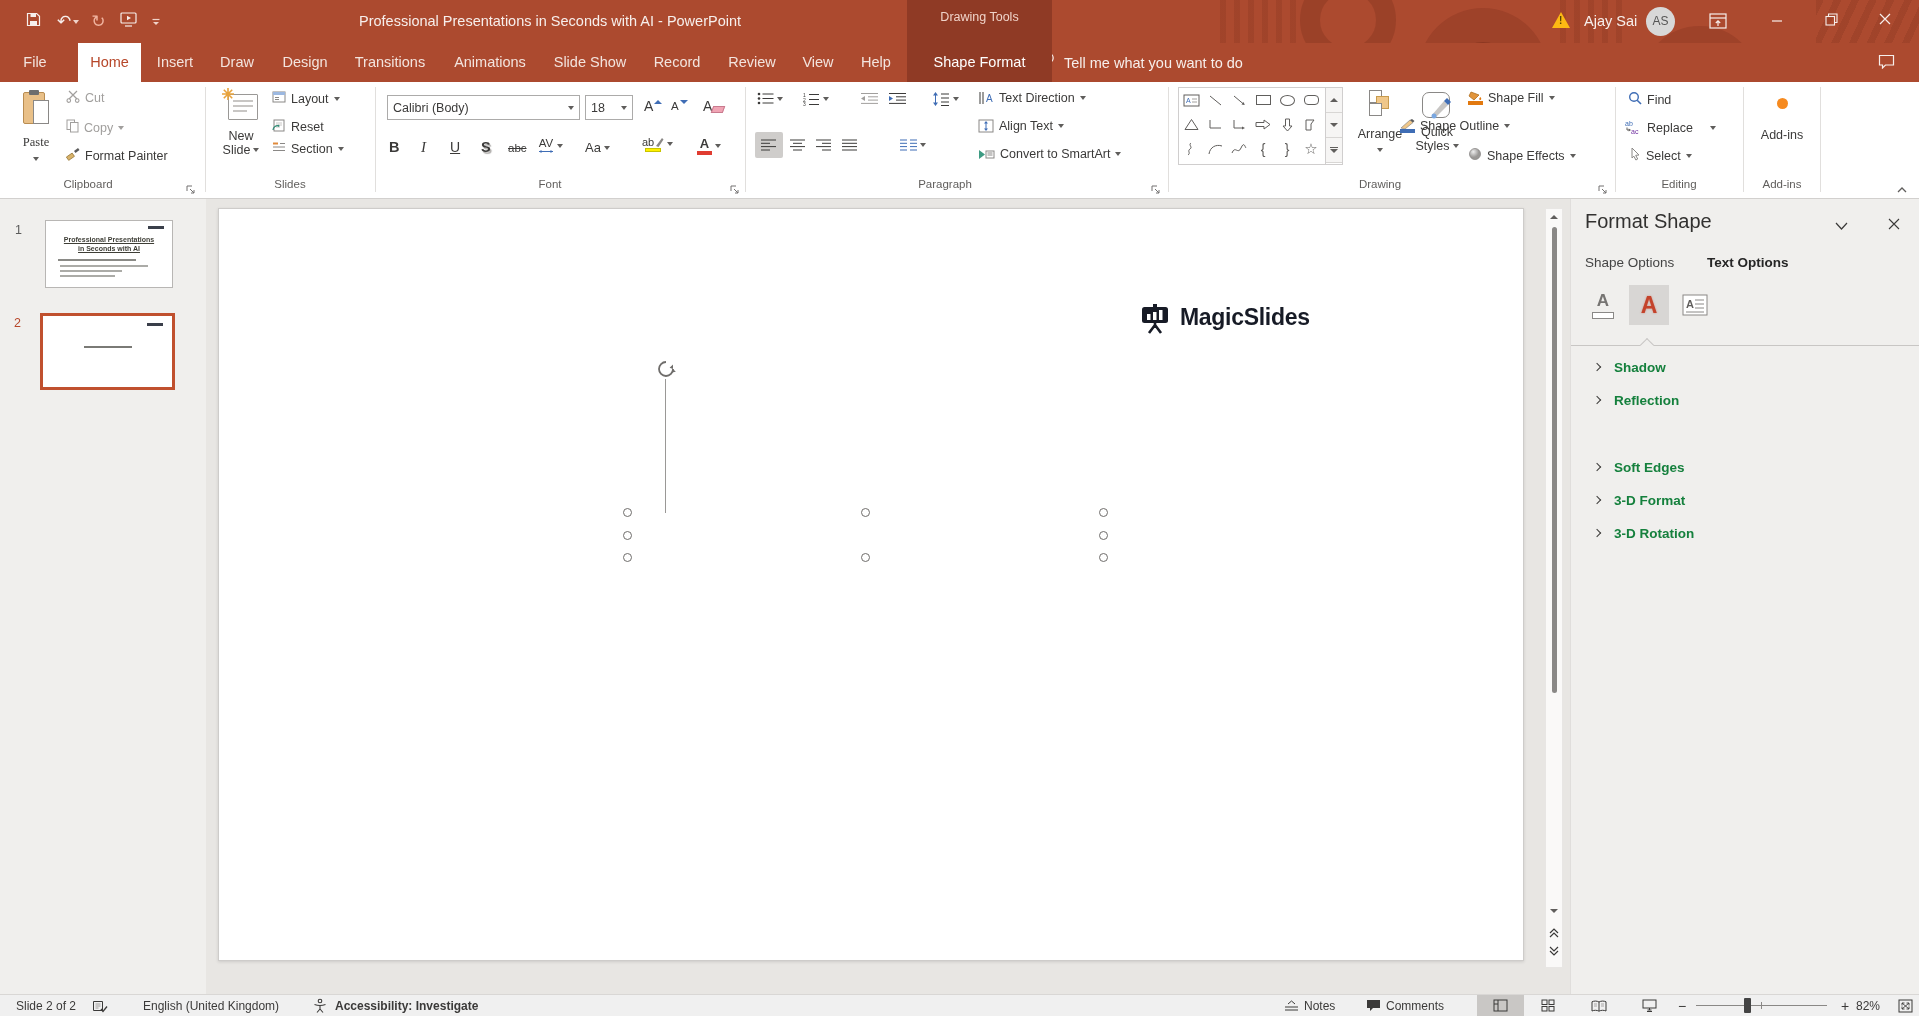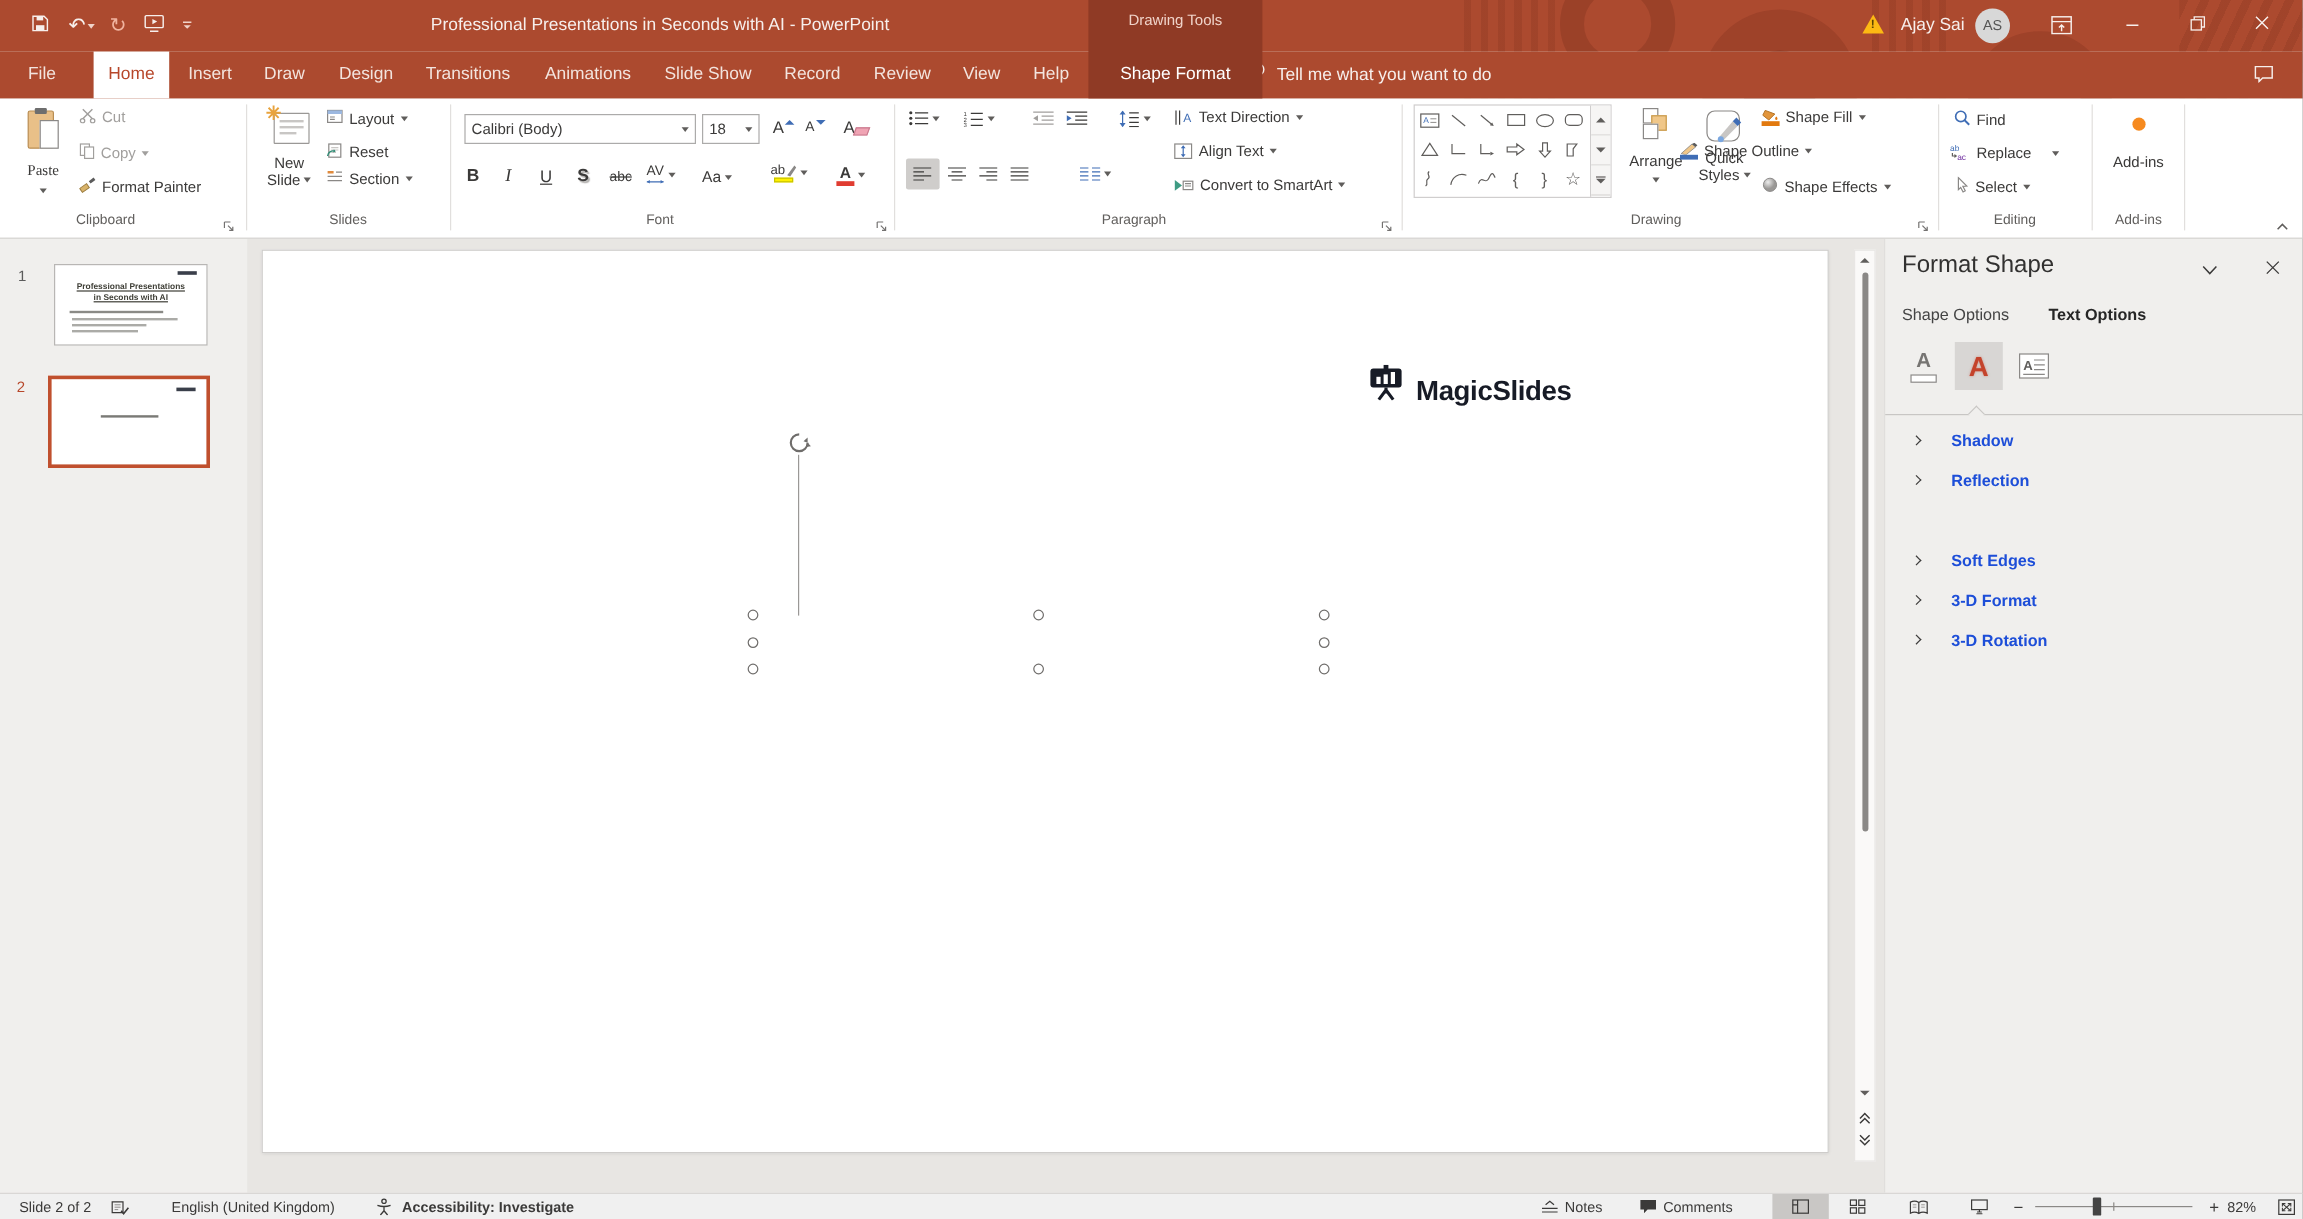--- a/index.html
+++ b/index.html
@@ -53,42 +53,42 @@
   .thumbpanel { position:absolute; left:0; top:199px; width:206px; height:795px; background:#F0EFED; z-index:3; }
   .thumb { position:absolute; background:#fff; border:1px solid #B8B6B4; }
   .thumb.sel { border:3px solid #C0502E; }
   .slidenum { position:absolute; font-size:12.5px; color:#5B5B5B; }
   .slidenum.cur { color:#B7472A; }
 
   
   .canvas { position:absolute; left:206px; top:199px; width:1364px; height:795px; background:#E8E6E3; }
   .slide { position:absolute; left:12px; top:9px; width:1306px; height:753px; background:#fff;
            border:1px solid #CECCCA; box-shadow:0 1px 3px rgba(0,0,0,.12); }
-  .logo { position:absolute; left:920px; top:95px; display:flex; align-items:flex-end; gap:9px; }
+  .logo { position:absolute; left:920px; top:95px; display:flex; align-items:flex-start; gap:9px; }
   .logo-text { font-size:23px; font-weight:bold; color:#171B26; letter-spacing:-.3px; }
   .tbox { position:absolute; left:409px; top:304px; width:476px; height:45px; border:1px dotted #8A8A8A; }
   .tbox-text { position:absolute; left:0; top:0; width:100%; height:45px; line-height:45px; text-align:center;
                font-size:22px; color:#1E1E1E; letter-spacing:-.2px; white-space:nowrap; }
   .caret { display:inline-block; width:1.5px; height:24px; background:#111; vertical-align:-5px; }
   .handle { position:absolute; width:9px; height:9px; border-radius:50%; background:#fff;
             border:1.5px solid #6F6D6B; }
   .vscroll { position:absolute; left:1339px; top:9px; width:18px; height:760px; background:#FAF9F8; border:1px solid #E8E6E4; }
 
   
   .fpanel { position:absolute; left:1570px; top:199px; width:349px; height:795px; background:#F0EFED;
             border-left:1px solid #E0DEDC; z-index:3; }
   .fp-title { position:absolute; left:14px; top:11px; font-size:20px; color:#323130; }
   .fp-tab { position:absolute; top:56px; font-size:13.5px; color:#444; }
   .fp-tab.sel { font-weight:bold; color:#262626; }
   .fp-iconbtn { position:absolute; top:86px; width:40px; height:40px; display:flex; align-items:center; justify-content:center; }
   .fp-iconbtn.sel { background:#D8D6D4; }
   .fp-row { position:absolute; left:0; width:100%; height:26px; display:flex; align-items:center; }
   .fp-row .chev-r { margin-left:23px; width:6px; height:6px; border-right:1.6px solid #3B3A39; border-top:1.6px solid #3B3A39;
                     transform:rotate(45deg); }
-  .fp-row .fp-lbl { margin-left:26px; font-size:13.5px; font-weight:bold; color:#1d4ed8; }
+  .fp-row .fp-lbl { margin-left:14px; font-size:13.5px; font-weight:bold; color:#15803d; }
 
   
   .statusbar { position:absolute; left:0; top:994px; width:1919px; height:22px; background:#F0F0F0;
                border-top:1px solid #D9D7D5; font-size:12px; color:#3B3A39; z-index:6; }
   .sb-it { position:absolute; top:0; height:21px; display:flex; align-items:center; white-space:nowrap; }
   .viewbtn { justify-content:center; }
   .viewbtn.sel { background:#C9C7C5; }
 </style>
 </head>
 <body>

